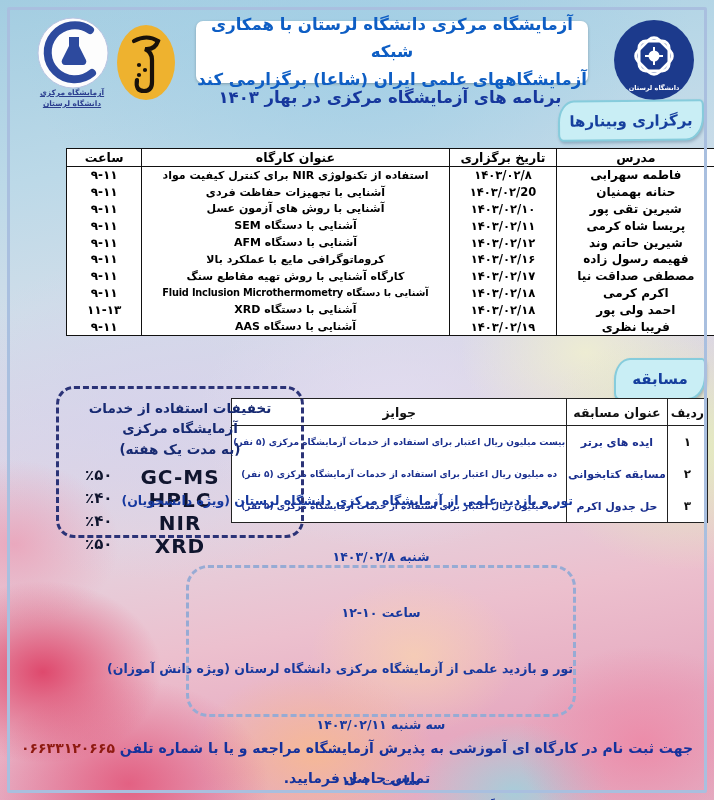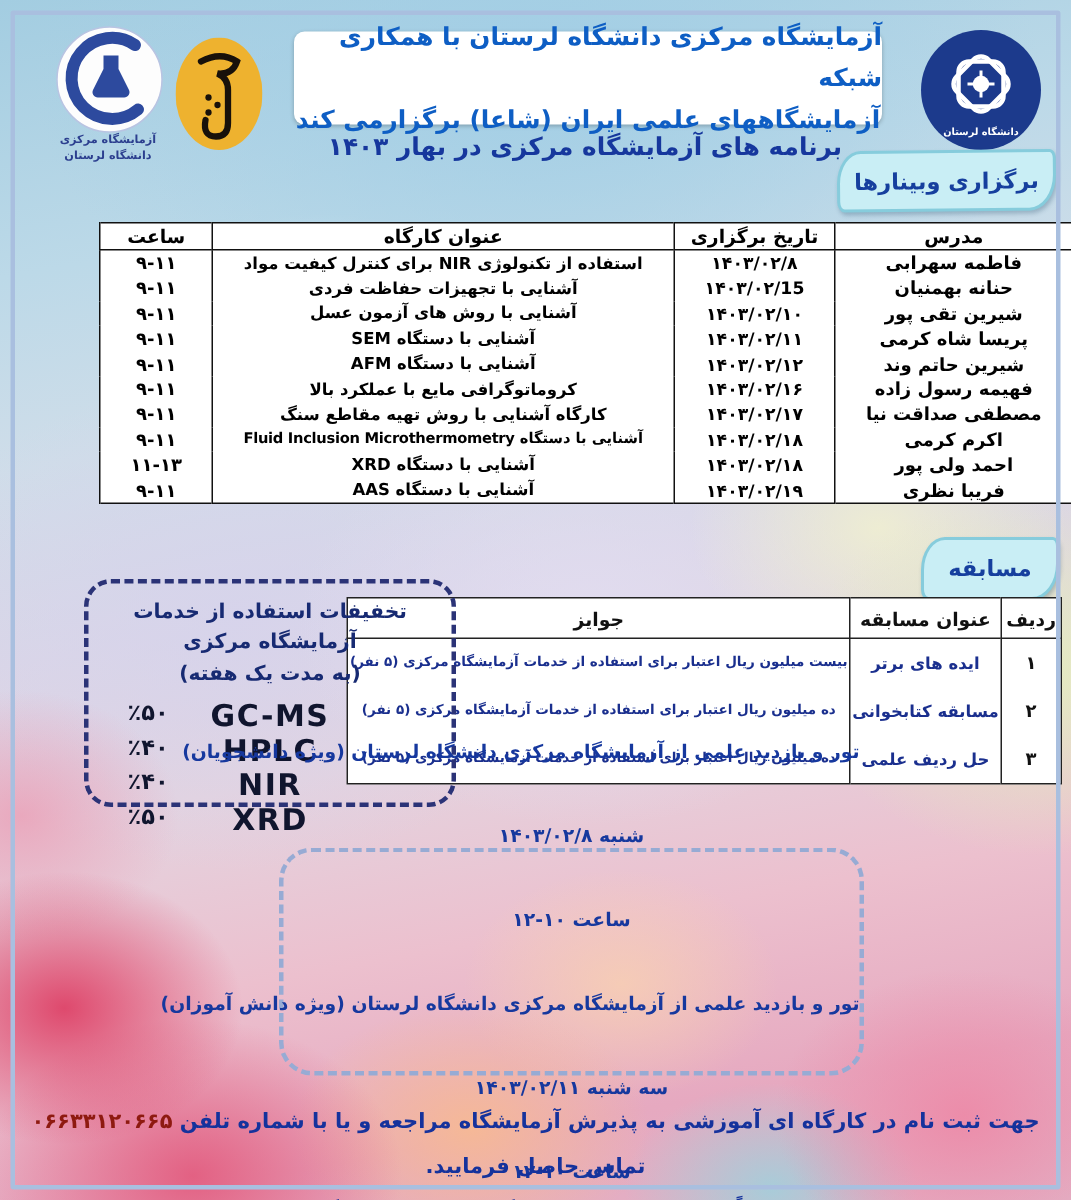--- a/index.html
+++ b/index.html
@@ -22,27 +22,27 @@
       radial-gradient(ellipse 420px 260px at 50% 6%, rgba(162,206,229,.95), rgba(162,206,229,0) 80%),
       radial-gradient(ellipse 200px 140px at 30% 30%, rgba(246,249,252,.7), rgba(246,249,252,0) 70%),
       linear-gradient(170deg,#a3cde1 0%,#bcd9e8 20%,#cfdde9 34%,#dad6e7 48%,#e4d3df 60%,#ecc0ce 74%,#e6a9c0 88%,#e2b2c6 100%);
   }
   .frame{position:absolute; inset:7px; border:3px solid #a9bfdf; border-radius:2px; pointer-events:none; z-index:5;}
 
   
   .title-box{position:absolute; left:196px; top:21px; width:392px; height:62px;
     background:#fff; border-radius:7px; box-shadow:0 1px 3px rgba(0,0,0,.25);
     display:flex; flex-direction:column; align-items:center; justify-content:center;
-    color:#0e5ec4; font-size:16.5px; line-height:1.65; text-align:right;}
+    color:#0e5ec4; font-size:16.5px; line-height:1.65; text-align:center;}
   .subtitle{position:absolute; left:150px; top:88px; width:480px; text-align:center;
     color:#16379d; font-size:16.5px;}
   .logo-univ{position:absolute; right:20px; top:20px; width:80px; height:80px;}
   .logo-lab{position:absolute; left:30px; top:17px; width:86px; height:72px;}
   .logo-lab-caption{position:absolute; left:18px; top:88px; width:108px; text-align:center;
-    color:#2c3f8f; font-size:7.5px; line-height:1.45;}
+    color:#2c3f8f; font-size:7.5px; line-height:1.45;text-decoration:underline;}
   .logo-shaa{position:absolute; left:117px; top:25px; width:58px; height:75px;}
 
   
   .badge{position:absolute; background:#c9eef5; border:2px solid #86ccdc;
     color:#163f9e; display:flex; align-items:center; justify-content:center;
     box-shadow:1px 2px 3px rgba(40,80,110,.3);}
   .badge-webinars{right:10px; top:100px; width:142px; height:37px; font-size:15px;
     border-radius:16px 4px 18px 5px / 22px 6px 24px 7px; transform:rotate(-.6deg);}
   .badge-contest{right:8px; top:358px; width:88px; height:38px; font-size:15px;
     border-radius:16px 4px 18px 5px / 22px 6px 24px 7px;}
@@ -158,21 +158,21 @@
         <tr>
           <td class="cell-row">۱</td>
           <td class="cell-instructor">فاطمه سهرابی</td>
           <td class="cell-date">۱۴۰۳/۰۲/۸</td>
           <td class="cell-title">استفاده از تکنولوژی NIR برای کنترل کیفیت مواد</td>
           <td class="cell-time">۹-۱۱</td>
         </tr>
         <tr>
           <td class="cell-row">۲</td>
           <td class="cell-instructor">حنانه بهمنیان</td>
-          <td class="cell-date">۱۴۰۳/۰۲/15</td>
+          <td class="cell-date">۱۴۰۳/۰۲/20</td>
           <td class="cell-title">آشنایی با تجهیزات حفاظت فردی</td>
           <td class="cell-time">۹-۱۱</td>
         </tr>
         <tr>
           <td class="cell-row">۳</td>
           <td class="cell-instructor">شیرین تقی پور</td>
           <td class="cell-date">۱۴۰۳/۰۲/۱۰</td>
           <td class="cell-title">آشنایی با روش های آزمون عسل</td>
           <td class="cell-time">۹-۱۱</td>
         </tr>
@@ -249,21 +249,21 @@
           <td class="cell-title">ایده های برتر</td>
           <td class="cell-prize">بیست میلیون ریال اعتبار برای استفاده از خدمات آزمایشگاه مرکزی (۵ نفر)</td>
         </tr>
         <tr>
           <td class="cell-row">۲</td>
           <td class="cell-title">مسابقه کتابخوانی</td>
           <td class="cell-prize">ده میلیون ریال اعتبار برای استفاده از خدمات آزمایشگاه مرکزی (۵ نفر)</td>
         </tr>
         <tr>
           <td class="cell-row">۳</td>
-          <td class="cell-title">حل ردیف علمی</td>
+          <td class="cell-title">حل جدول اکرم</td>
           <td class="cell-prize">ده میلیون ریال اعتبار برای استفاده از خدمات آزمایشگاه مرکزی (۵ نفر)</td>
         </tr>
       </tbody>
   </table>
 
   <div class="discount-box">
     <div class="discount-title">
       <div>تخفیفات استفاده از خدمات آزمایشگاه مرکزی</div>
       <div>(به مدت یک هفته)</div>
     </div>

